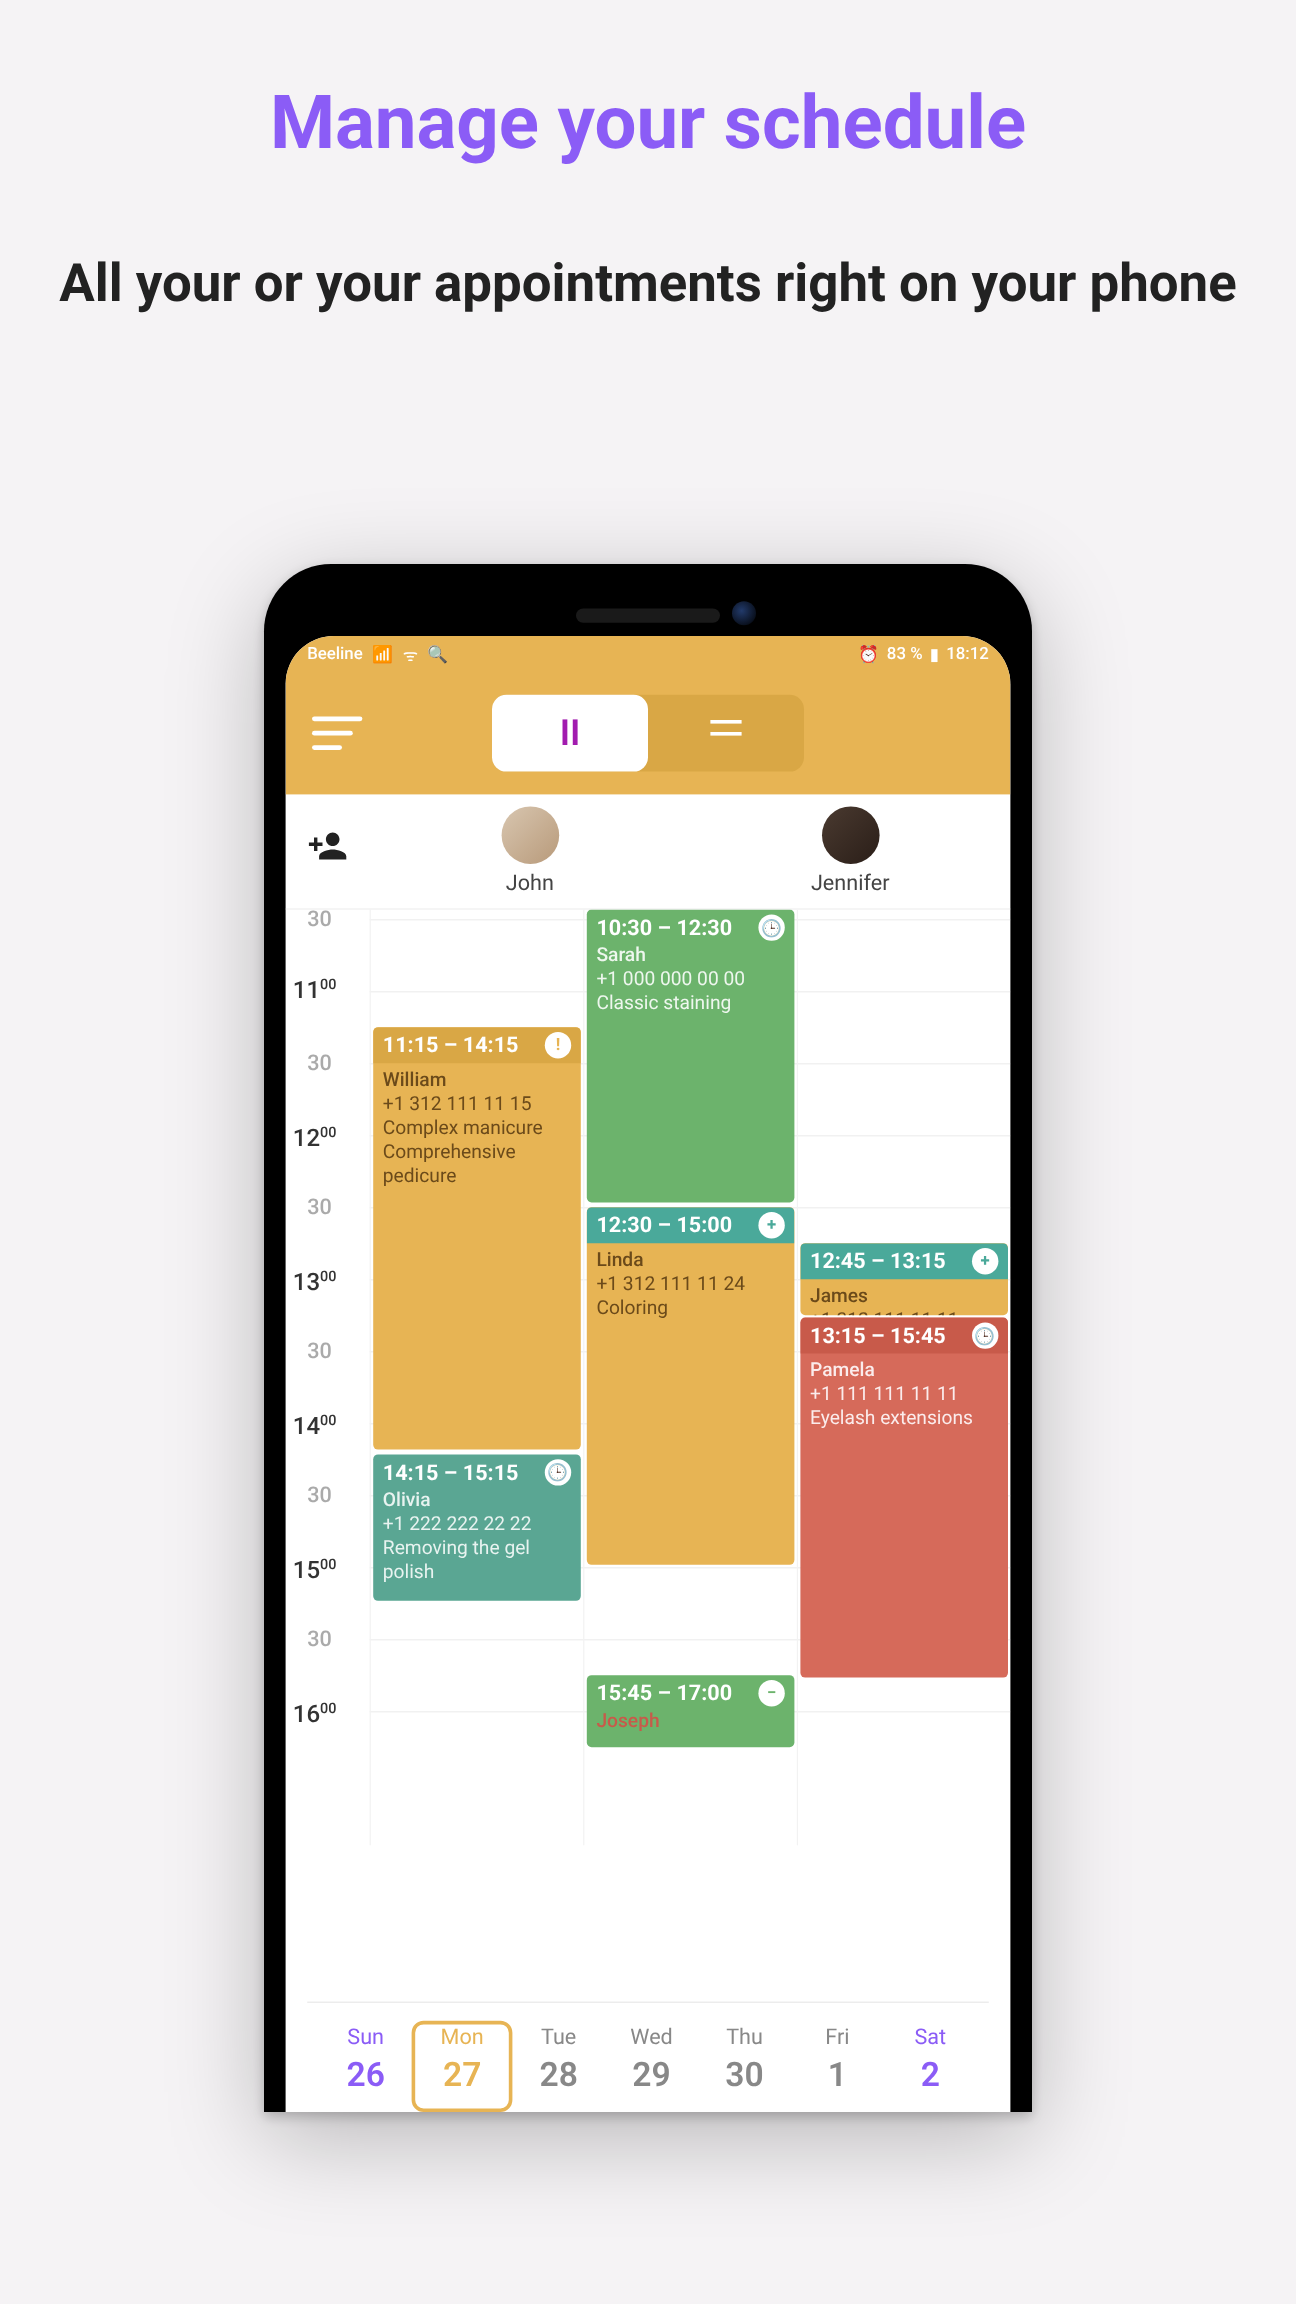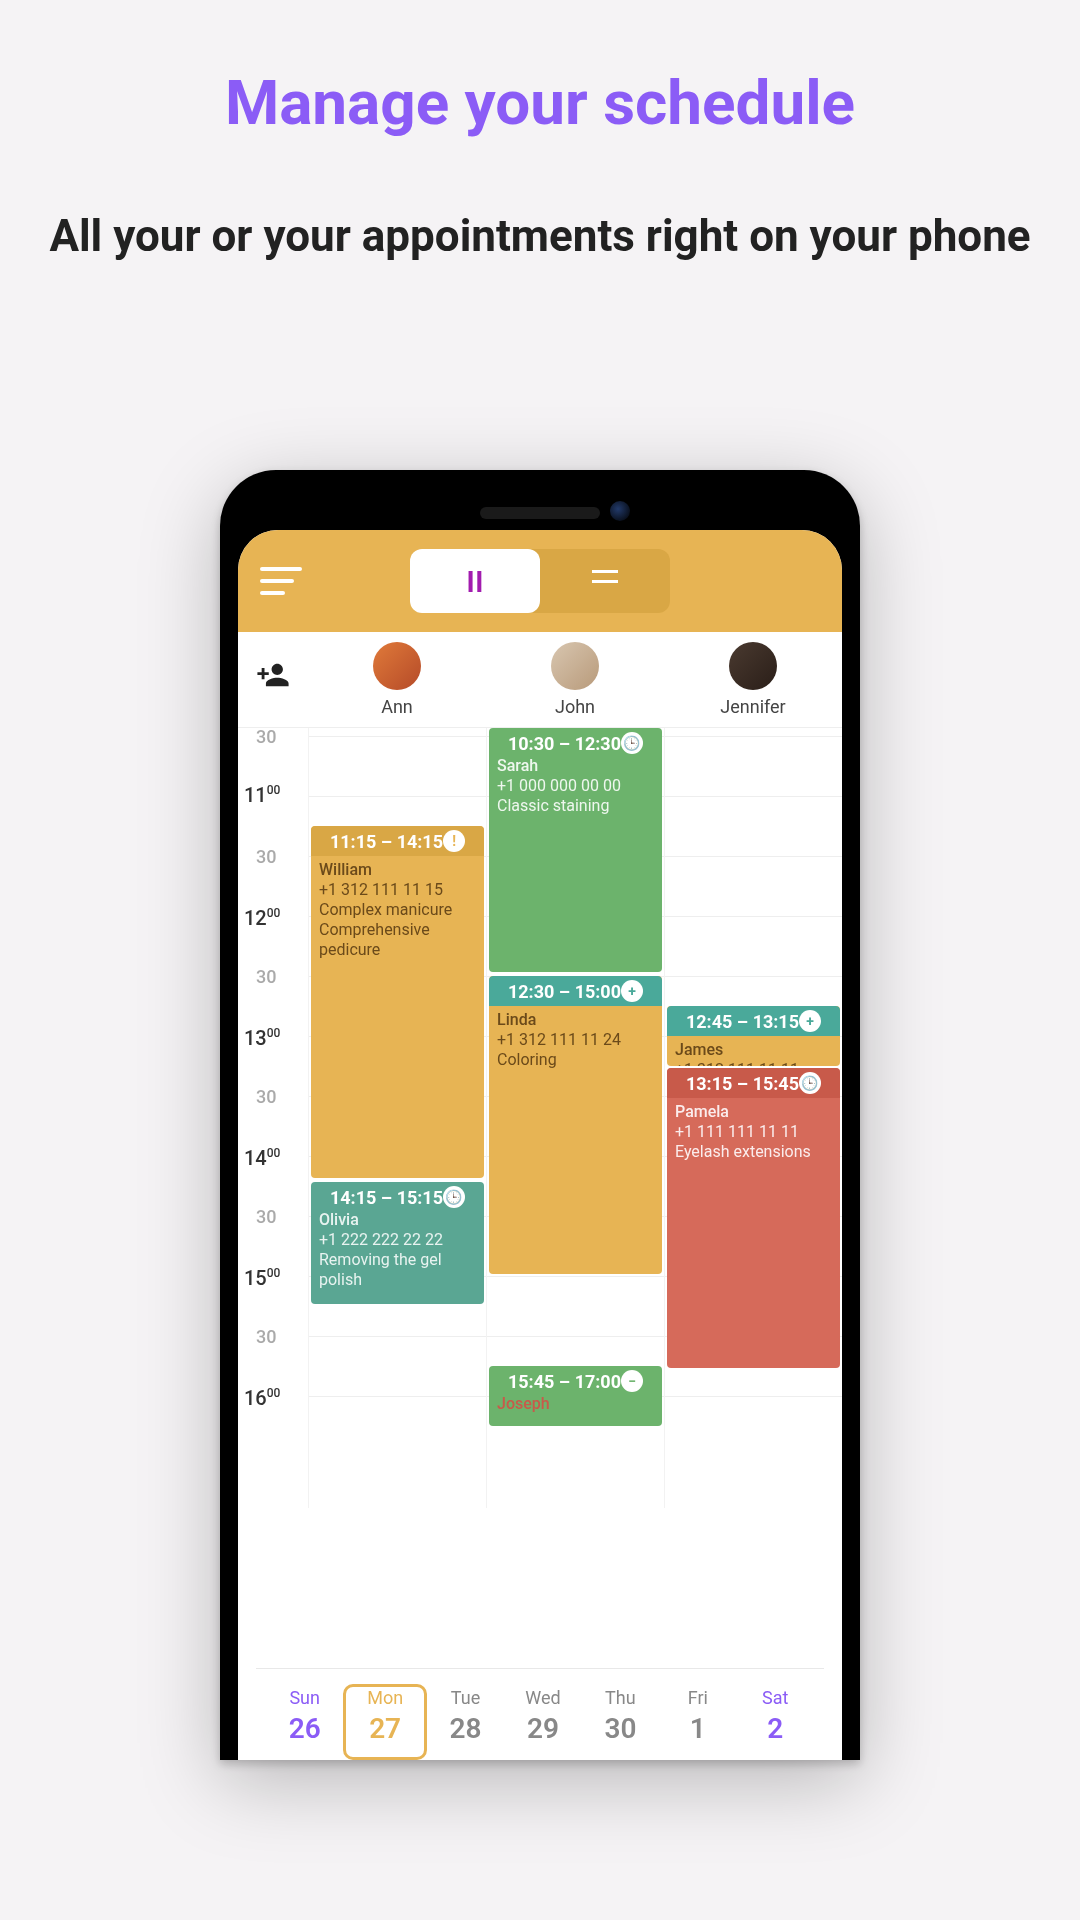--- a/index.html
+++ b/index.html
@@ -164,21 +164,21 @@
   .lane { flex:1; position:relative; border-left:1px solid #f2f2f2;}
   .evt {
     position:absolute; left:2px; right:2px;
     border-radius:4px;
     padding:4px 8px 6px;
     font-size:16px;
     color:#fff;
     overflow:hidden;
   }
   .evt-hdr {
-    display:flex; align-items:center; justify-content:center;
+    display:flex; align-items:center; justify-content:space-between;
     font-weight:700; font-size:18px; margin-bottom:2px;
   }
   .evt-hdr .ico {
     width:22px; height:22px; background:#fff; border-radius:50%;
     display:flex; align-items:center; justify-content:center;
     font-size:14px; font-weight:700;
   }
   .evt-green { background:#6cb36c;}
   .evt-green .evt-body { color:#eef7ee;}
   .evt-green .ico { color:#6cb36c;}
@@ -229,20 +229,34 @@
 <div class="marketing-title">Manage your schedule</div>
 <div class="marketing-sub">All your or your appointments right on your phone</div>
 
 <div class="phone-wrap">
   <div class="phone-frame"></div>
   <div class="phone-camera"></div>
   <div class="phone-cam-dot"></div>
 
   <div class="screen">
 
+    <div class="statusbar">
+      <div class="sb-left">
+        <span>Beeline</span>
+        <span>📶</span>
+        <span>ᯤ</span>
+        <span>🔍</span>
+      </div>
+      <div class="sb-right">
+        <span>⏰</span>
+        <span>83 %</span>
+        <span>▮</span>
+        <span>18:12</span>
+      </div>
+    </div>
 
     <div class="topbar">
       <div class="hamburger">
         <span></span>
           <span></span>
           <span></span>
       </div>
       <div class="toggle">
         <div class="toggle-left">
           <span>II</span>
@@ -252,24 +266,20 @@
         </div>
       </div>
       <div style="width:42px"></div>
     </div>
 
     <div class="staff-row">
       <div class="add-user">
         <svg viewBox="0 0 24 24">
             <path d="M15 12c2.2 0 4-1.8 4-4s-1.8-4-4-4-4 1.8-4 4 1.8 4 4 4zm-9-2V7H4v3H1v2h3v3h2v-3h3v-2H6zm9 4c-2.7 0-8 1.3-8 4v2h16v-2c0-2.7-5.3-4-8-4z"></path>
           </svg>
-      </div>
-      <div class="staff-col">
-        <div class="avatar av-ann"></div>
-        <span>Ann</span>
       </div>
       <div class="staff-col">
         <div class="avatar av-john"></div>
         <span>John</span>
       </div>
       <div class="staff-col">
         <div class="avatar av-jen"></div>
         <span>Jennifer</span>
       </div>
     </div>

